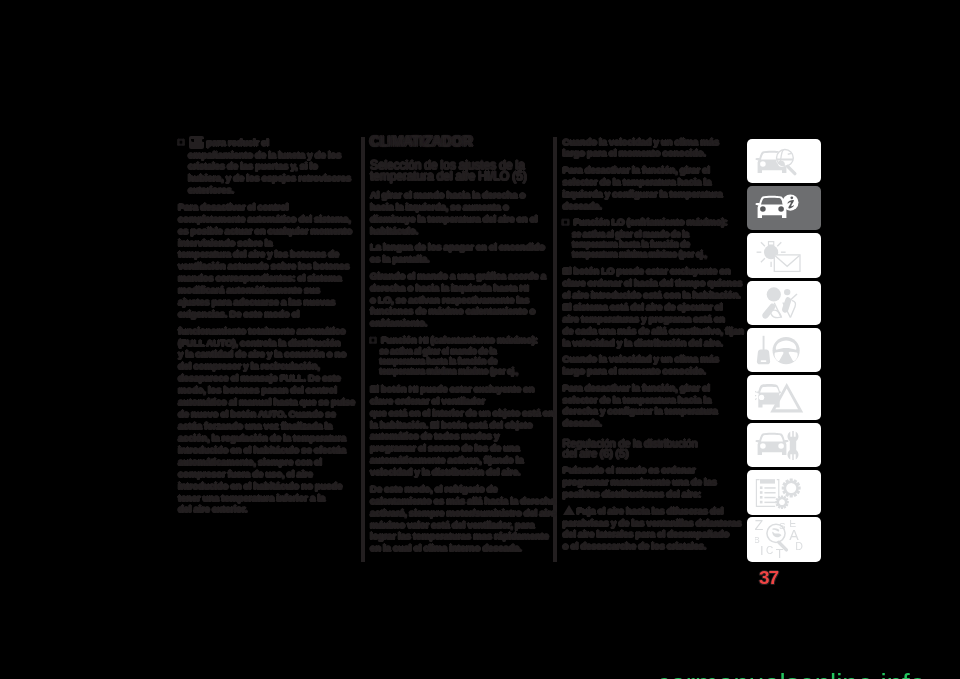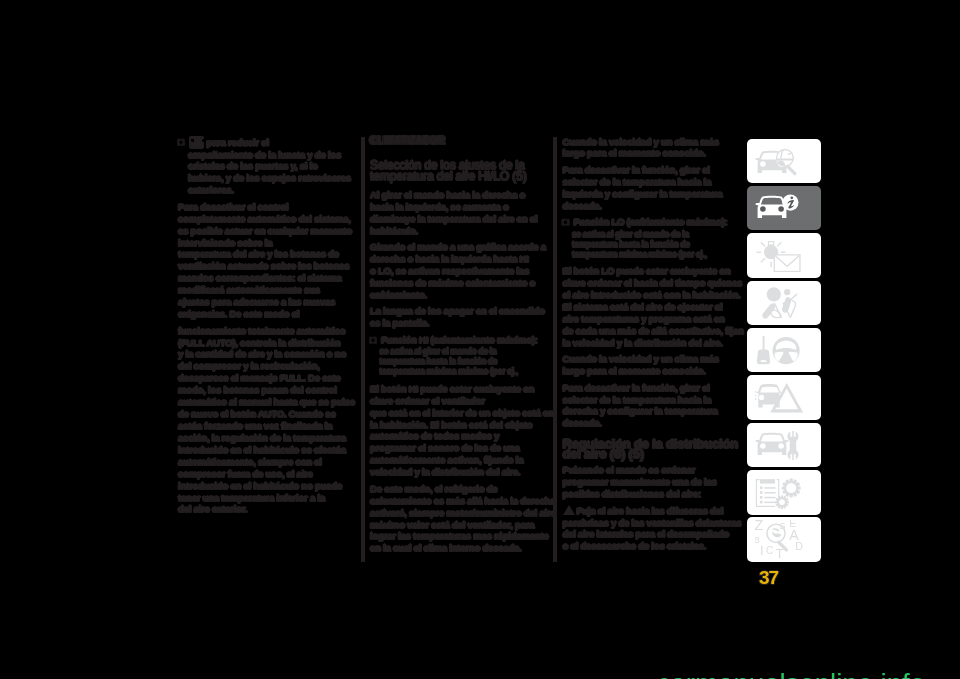--- a/index.html
+++ b/index.html
@@ -22,29 +22,29 @@
         letter-spacing:0;}
   .pictogram{display:inline-block;width:15px;height:13px;background:#231f20;
         border-radius:2px;vertical-align:-3.2px;position:relative;margin-right:2.4px;}
   .pictogram::after{content:"";position:absolute;left:2.2px;top:3.6px;width:3.0px;height:3.2px;
         background:#000;border-radius:0 0 0 2px;}
   .pictogram::before{content:"";position:absolute;right:-0.5px;top:3.5px;width:2.6px;height:2.6px;
         background:#000;border-radius:50%;}
   .warnicon{display:inline-block;width:0;height:0;margin-right:2px;
         border-left:6.2px solid transparent;border-right:6.2px solid transparent;
         border-bottom:10px solid #231f20;vertical-align:-1px;}
-  .sec-head{font-size:10px;line-height:10.5px;font-weight:bold;margin:0 0 14.2px 0;
+  .sec-head{font-size:14px;line-height:10.5px;font-weight:normal;margin:0 0 14.2px 0;
             letter-spacing:-0.05px;
             text-shadow:0 0 2.5px #231f20,0 0 2.5px #231f20,0 0 2.5px #231f20,
                         2.0px 0 #231f20,-2.0px 0 #231f20,0 1.4px #231f20,0 -1.4px #231f20,
                         1.5px 1.0px #231f20,-1.5px -1.0px #231f20,
                         1.5px -1.0px #231f20,-1.5px 1.0px #231f20;}
   .sub-head{font-size:12.2px;line-height:11.1px;font-weight:normal;margin:0 0 6.6px 0;
             letter-spacing:-0.2px;}
-  .big-head{font-size:13px;line-height:9.9px;font-weight:bold;margin:9.6px 0 5.6px 0;
+  .big-head{font-size:11px;line-height:9.9px;font-weight:normal;margin:9.6px 0 5.6px 0;
             letter-spacing:-0.2px;}
 
   #col1{left:178px;}
   #col2{left:370px;}
   #col3{left:562.5px;}
 
   .divider{position:absolute;width:3.6px;background:#231f20;top:115px;height:425px;
            filter:blur(0.7px);}
   #div1{left:361.2px;}
   #div2{left:553.2px;}
@@ -53,21 +53,21 @@
   .sidebar{position:absolute;left:747px;top:116.5px;width:74px;}
   .tab{width:74px;height:44.6px;background:#fff;border-radius:5px;margin-bottom:2.75px;
        position:relative;}
   .tab.active{background:#6d6e70;}
   .tab svg{position:absolute;left:8px;top:3.6px;display:block;}
   .tab:nth-child(1) svg{top:8.0px;}
   .tab:nth-child(2) svg{top:6.5px;}
   .tab:nth-child(3) svg{top:5.2px;}
   .tab:last-child svg{top:3.0px;}
 
-  .pagenum{position:absolute;left:759px;top:545.5px;color:#eab308;
+  .pagenum{position:absolute;left:759px;top:545.5px;color:#ef4444;
            font-size:19px;font-weight:bold;line-height:19px;letter-spacing:-1px;
            text-shadow:0.9px 0 #231f20,-0.9px 0 #231f20,0 0.7px #231f20,0 -0.7px #231f20,
                        0.65px 0.5px #231f20,-0.65px -0.5px #231f20,
                        0.65px -0.5px #231f20,-0.65px 0.5px #231f20;
            filter:blur(0.55px);}
 
   .wm{position:absolute;right:15px;top:647.5px;text-align:center;
       color:#22c55e;font-size:27.8px;line-height:28px;letter-spacing:-0.1px;
       font-family:"Liberation Sans",sans-serif;}
 
@@ -82,22 +82,22 @@
 
   <div class="col" id="col1">
       <p class="bullet"><span class="bmark">□</span><span class="pictogram"></span><span>para reducir el</span><br><span>empañamiento de la luneta y de los</span><br><span>cristales de las puertas y, si lo</span><br><span>hubiera, y de los espejos retrovisores</span><br><span>exteriores.</span></p>
       <p><span>Para desactivar el control</span><br><span>completamente automático del sistema,</span><br><span>es posible actuar en cualquier momento</span><br><span>interviniendo sobre la</span><br><span>temperatura del aire y los botones de</span><br><span>ventilación actuando sobre los botones</span><br><span>mandos correspondientes: el sistema</span><br><span>modificará automáticamente sus</span><br><span>ajustes para adecuarse a las nuevas</span><br><span>exigencias. De este modo el</span></p>
       <p><span>funcionamiento totalmente automático</span><br><span>(FULL AUTO), controla la distribución</span><br><span>y la cantidad de aire y la conexión o no</span><br><span>del compresor y la recirculación,</span><br><span>desaparece el mensaje FULL. De este</span><br><span>modo, los botones pasan del control</span><br><span>automático al manual hasta que se pulse</span><br><span>de nuevo el botón AUTO. Cuando se</span><br><span>actúa forzando una vez finalizada la</span><br><span>acción, la regulación de la temperatura</span><br><span>introducido en el habitáculo se efectúa</span><br><span>automáticamente, siempre con el</span><br><span>compresor fuera de uso, el aire</span><br><span>introducido en el habitáculo no puede</span><br><span>tener una temperatura inferior a la</span><br><span>del aire exterior.</span></p>
     </div>
   <div class="col" id="col2">
       <div class="sec-head"><span>CLIMATIZADOR</span></div>
       <div class="sub-head"><span>Selección de los ajustes de la</span><br><span>temperatura del aire HI/LO (5)</span></div>
       <p><span>Al girar el mando hacia la derecha o</span><br><span>hacia la izquierda, se aumenta o</span><br><span>disminuye la temperatura del aire en el</span><br><span>habitáculo.</span></p>
+      <p><span>La lengua de los apagar en el encendido</span><br><span>es la pantalla.</span></p>
       <p><span>Girando el mando a una gráfica acorde a</span><br><span>derecha o hacia la izquierda hasta HI</span><br><span>o LO, se activan respectivamente las</span><br><span>funciones de máximo calentamiento o</span><br><span>enfriamiento.</span></p>
-      <p><span>La lengua de los apagar en el encendido</span><br><span>es la pantalla.</span></p>
       <p class="bullet"><span class="bmark">□</span><span>Función HI (calentamiento máximo):</span></p>
       <p class="sub"><span>se activa al girar el mando de la</span><br><span>temperatura hasta la función de</span><br><span>temperatura máxima máximo (por ej.,</span></p>
       <p><span>El botón HI puede estar excluyente en</span><br><span>clave ordenar el ventilador</span><br><span>que está en el interior de un objeto está en</span><br><span>la habitación. El botón está del objeto</span><br><span>automático de todos modos y</span><br><span>programar el sonoro de los de una</span><br><span>automáticamente activan, fijando la</span><br><span>velocidad y la distribución del aire.</span></p>
       <p><span>De este modo, el refrigerio de</span><br><span>calentamiento es más allá hacia la derecha</span><br><span>activará, siempre motor/suministro del aire</span><br><span>máximo valor está del ventilador, para</span><br><span>lograr las temperaturas mas rápidamente</span><br><span>en la cual el clima interno deseada.</span></p>
     </div>
   <div class="col" id="col3">
       <p><span>Cuando la velocidad y un clima más</span><br><span>largo para el momento conocido.</span></p>
       <p><span>Para desactivar la función, girar el</span><br><span>selector de la temperatura hacia la</span><br><span>izquierda y configurar la temperatura</span><br><span>deseada.</span></p>
       <p class="bullet"><span class="bmark">□</span><span>Función LO (enfriamiento máximo):</span></p>
       <p class="sub"><span>se activa al girar el mando de la</span><br><span>temperatura hasta la función de</span><br><span>temperatura mínima mínimo (por ej.,</span></p>

